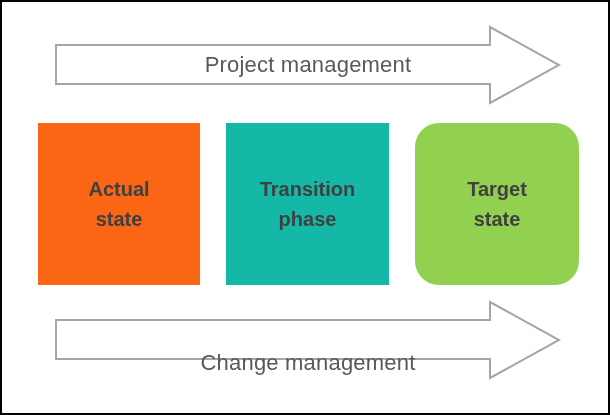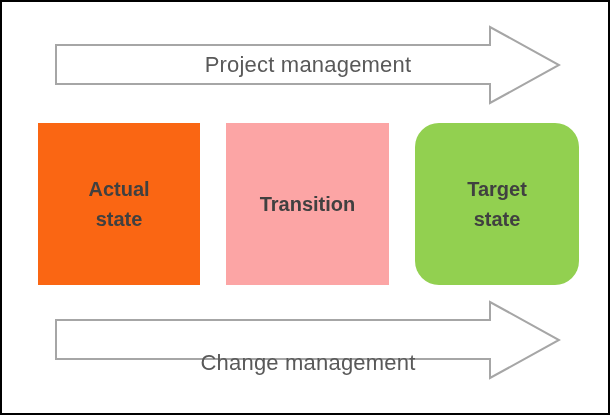--- a/index.html
+++ b/index.html
@@ -65,22 +65,23 @@
   <svg class="arrow-svg top" viewBox="0 0 506 80">
     <polygon points="1,20 435,20 435,2 504,40 435,78 435,59 1,59" fill="#FFFFFF" stroke="#A6A6A6" stroke-width="2" stroke-linejoin="miter"></polygon>
   </svg>
   <div class="arrow-label top">Project management</div>
 
   <div class="state-box first" style="background: rgb(250, 102, 19);">
     <span>Actual</span>
     <span>state</span>
   </div>
 
-  <div class="state-box second" style="background: #fca5a5;">
+  <div class="state-box second" style="background: #14b8a6;">
     <span>Transition</span>
+    <span>phase</span>
   </div>
 
   <div class="state-box third" style="background: rgb(146, 208, 80);">
     <span>Target</span>
     <span>state</span>
   </div>
 
   <svg class="arrow-svg bottom" viewBox="0 0 506 80">
     <polygon points="1,20 435,20 435,2 504,40 435,78 435,59 1,59" fill="#FFFFFF" stroke="#A6A6A6" stroke-width="2" stroke-linejoin="miter"></polygon>
   </svg>

